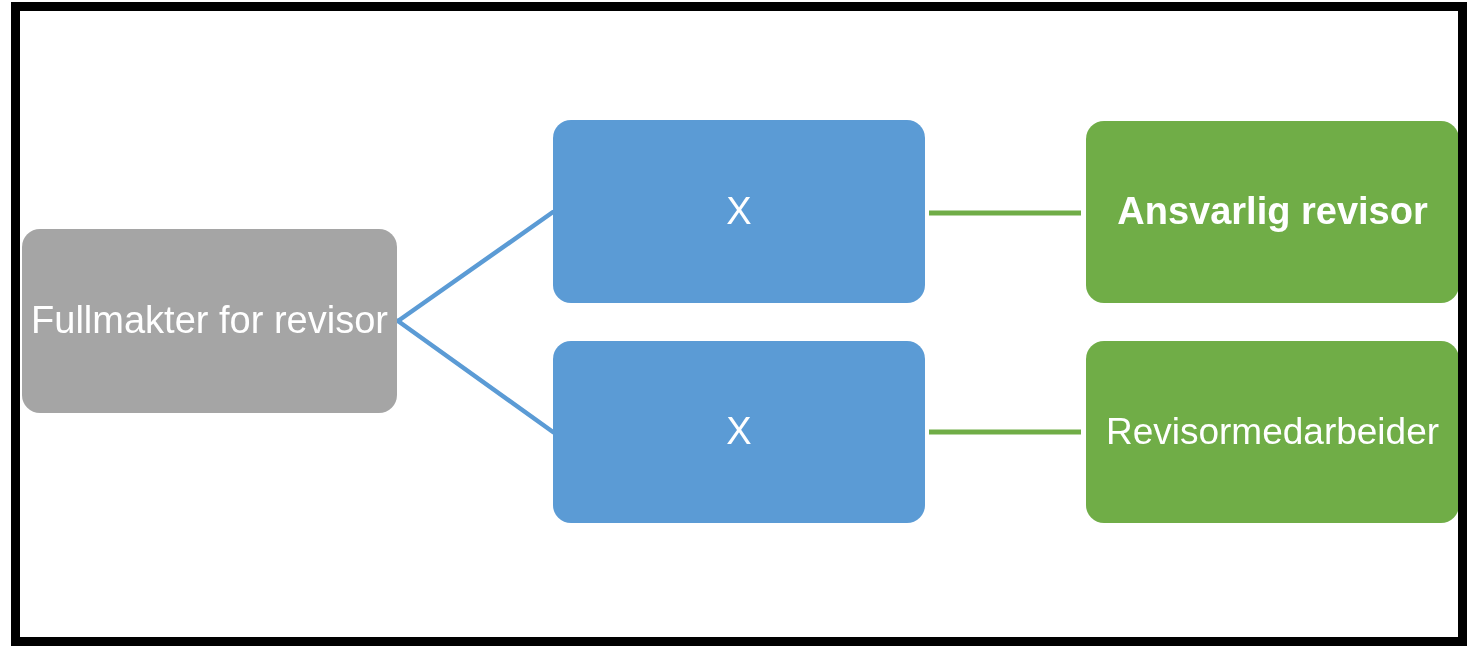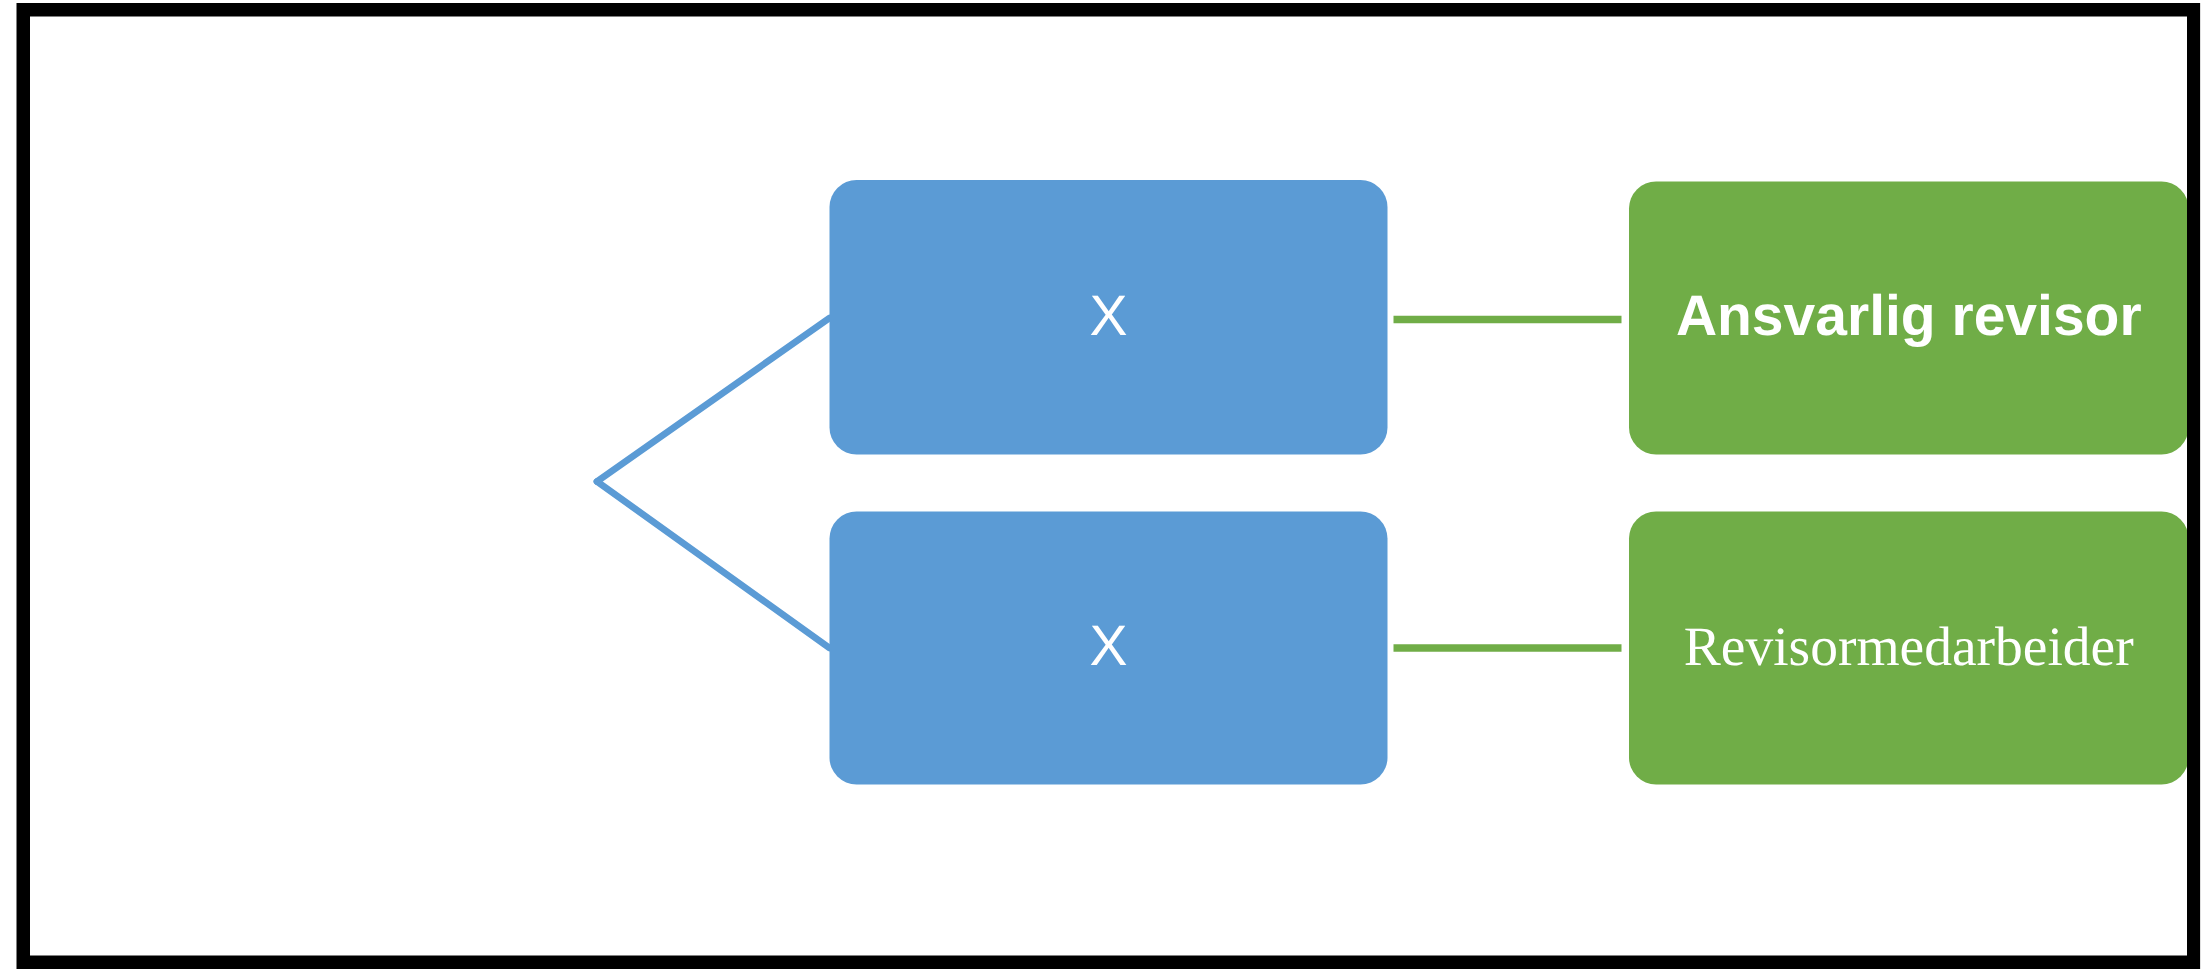--- a/index.html
+++ b/index.html
@@ -71,35 +71,37 @@
     width: 373px;
     height: 182px;
     font-size: 38px;
   }
   .node-right-bottom {
     left: 1086px;
     top: 341px;
     width: 373px;
     height: 182px;
     font-size: 37px;
-    font-family: Liberation Serif, serif;
   }
 </style>
 </head>
 <body>
 
 <div class="canvas">
 
   <svg class="connector-layer" width="1467" height="646" viewBox="0 0 1467 646" xmlns="http://www.w3.org/2000/svg">
     <line x1="398" y1="321" x2="553" y2="212" stroke-width="4.5" stroke-linecap="round" stroke="#5B9BD5"></line>
     <line x1="398" y1="321" x2="553" y2="432" stroke-width="4.5" stroke-linecap="round" stroke="#5B9BD5"></line>
     <line x1="929" y1="213" x2="1081" y2="213" stroke-width="5" stroke="#70AD47"></line>
     <line x1="929" y1="432" x2="1081" y2="432" stroke-width="5" stroke="#70AD47"></line>
   </svg>
 
+  <div class="node node-root" style="background-color: rgb(165, 165, 165);">
+    <span>Fullmakter for revisor</span>
+  </div>
 
   <div class="node node-mid-top" style="background-color: rgb(91, 155, 213);">
     <span>X</span>
   </div>
 
   <div class="node node-mid-bottom" style="background-color: rgb(91, 155, 213);">
     <span>X</span>
   </div>
 
   <div class="node node-right-top" style="background-color: rgb(112, 173, 71); font-weight: bold;">

